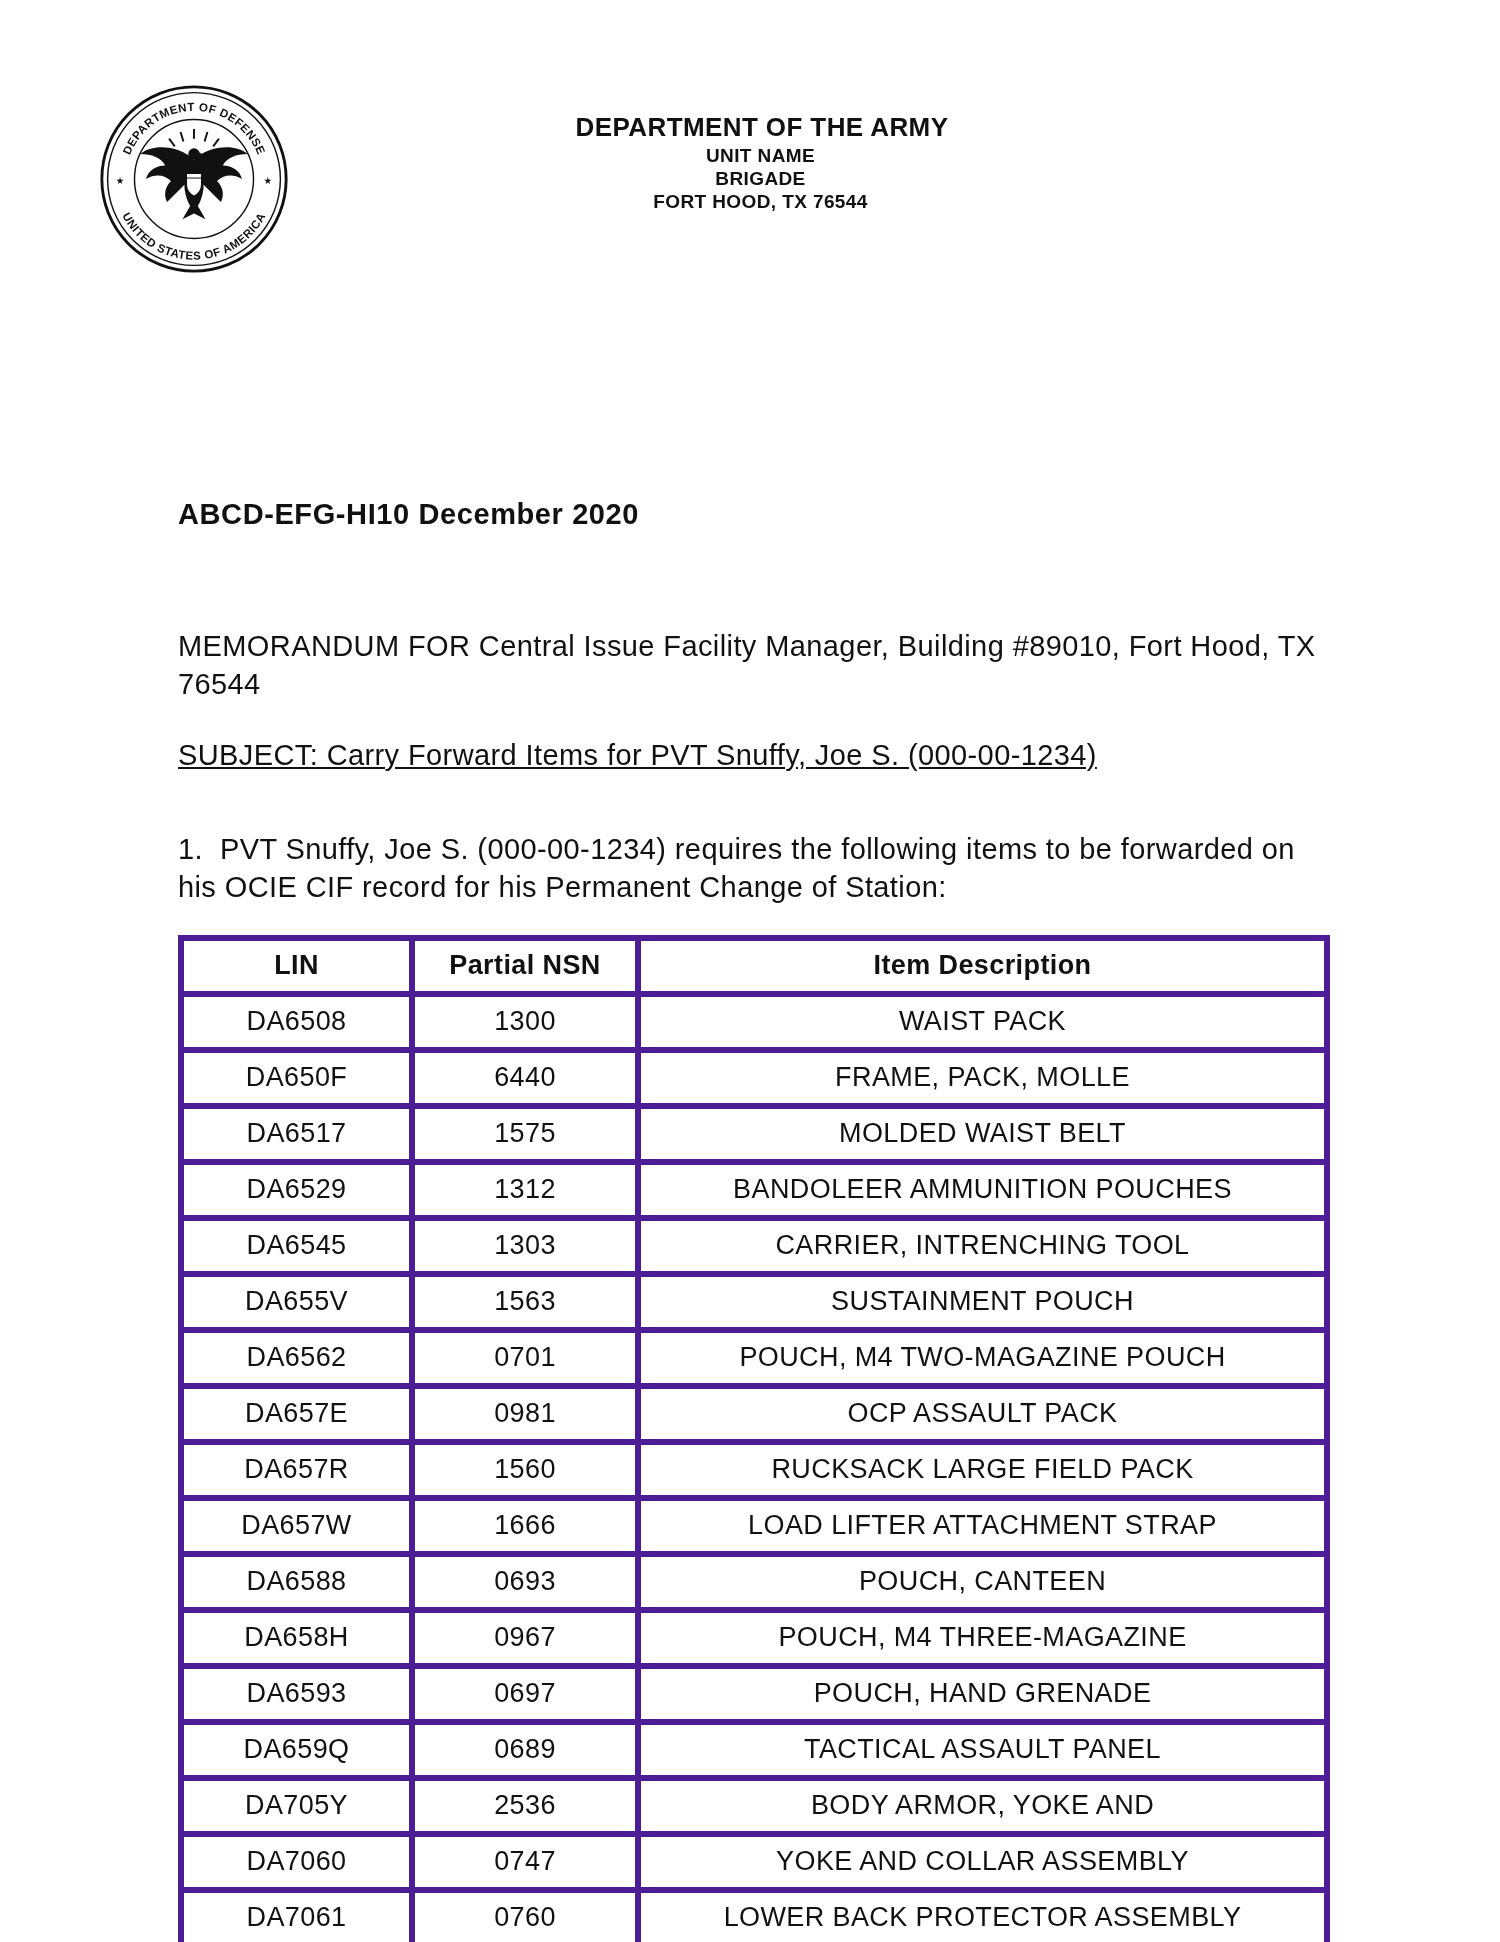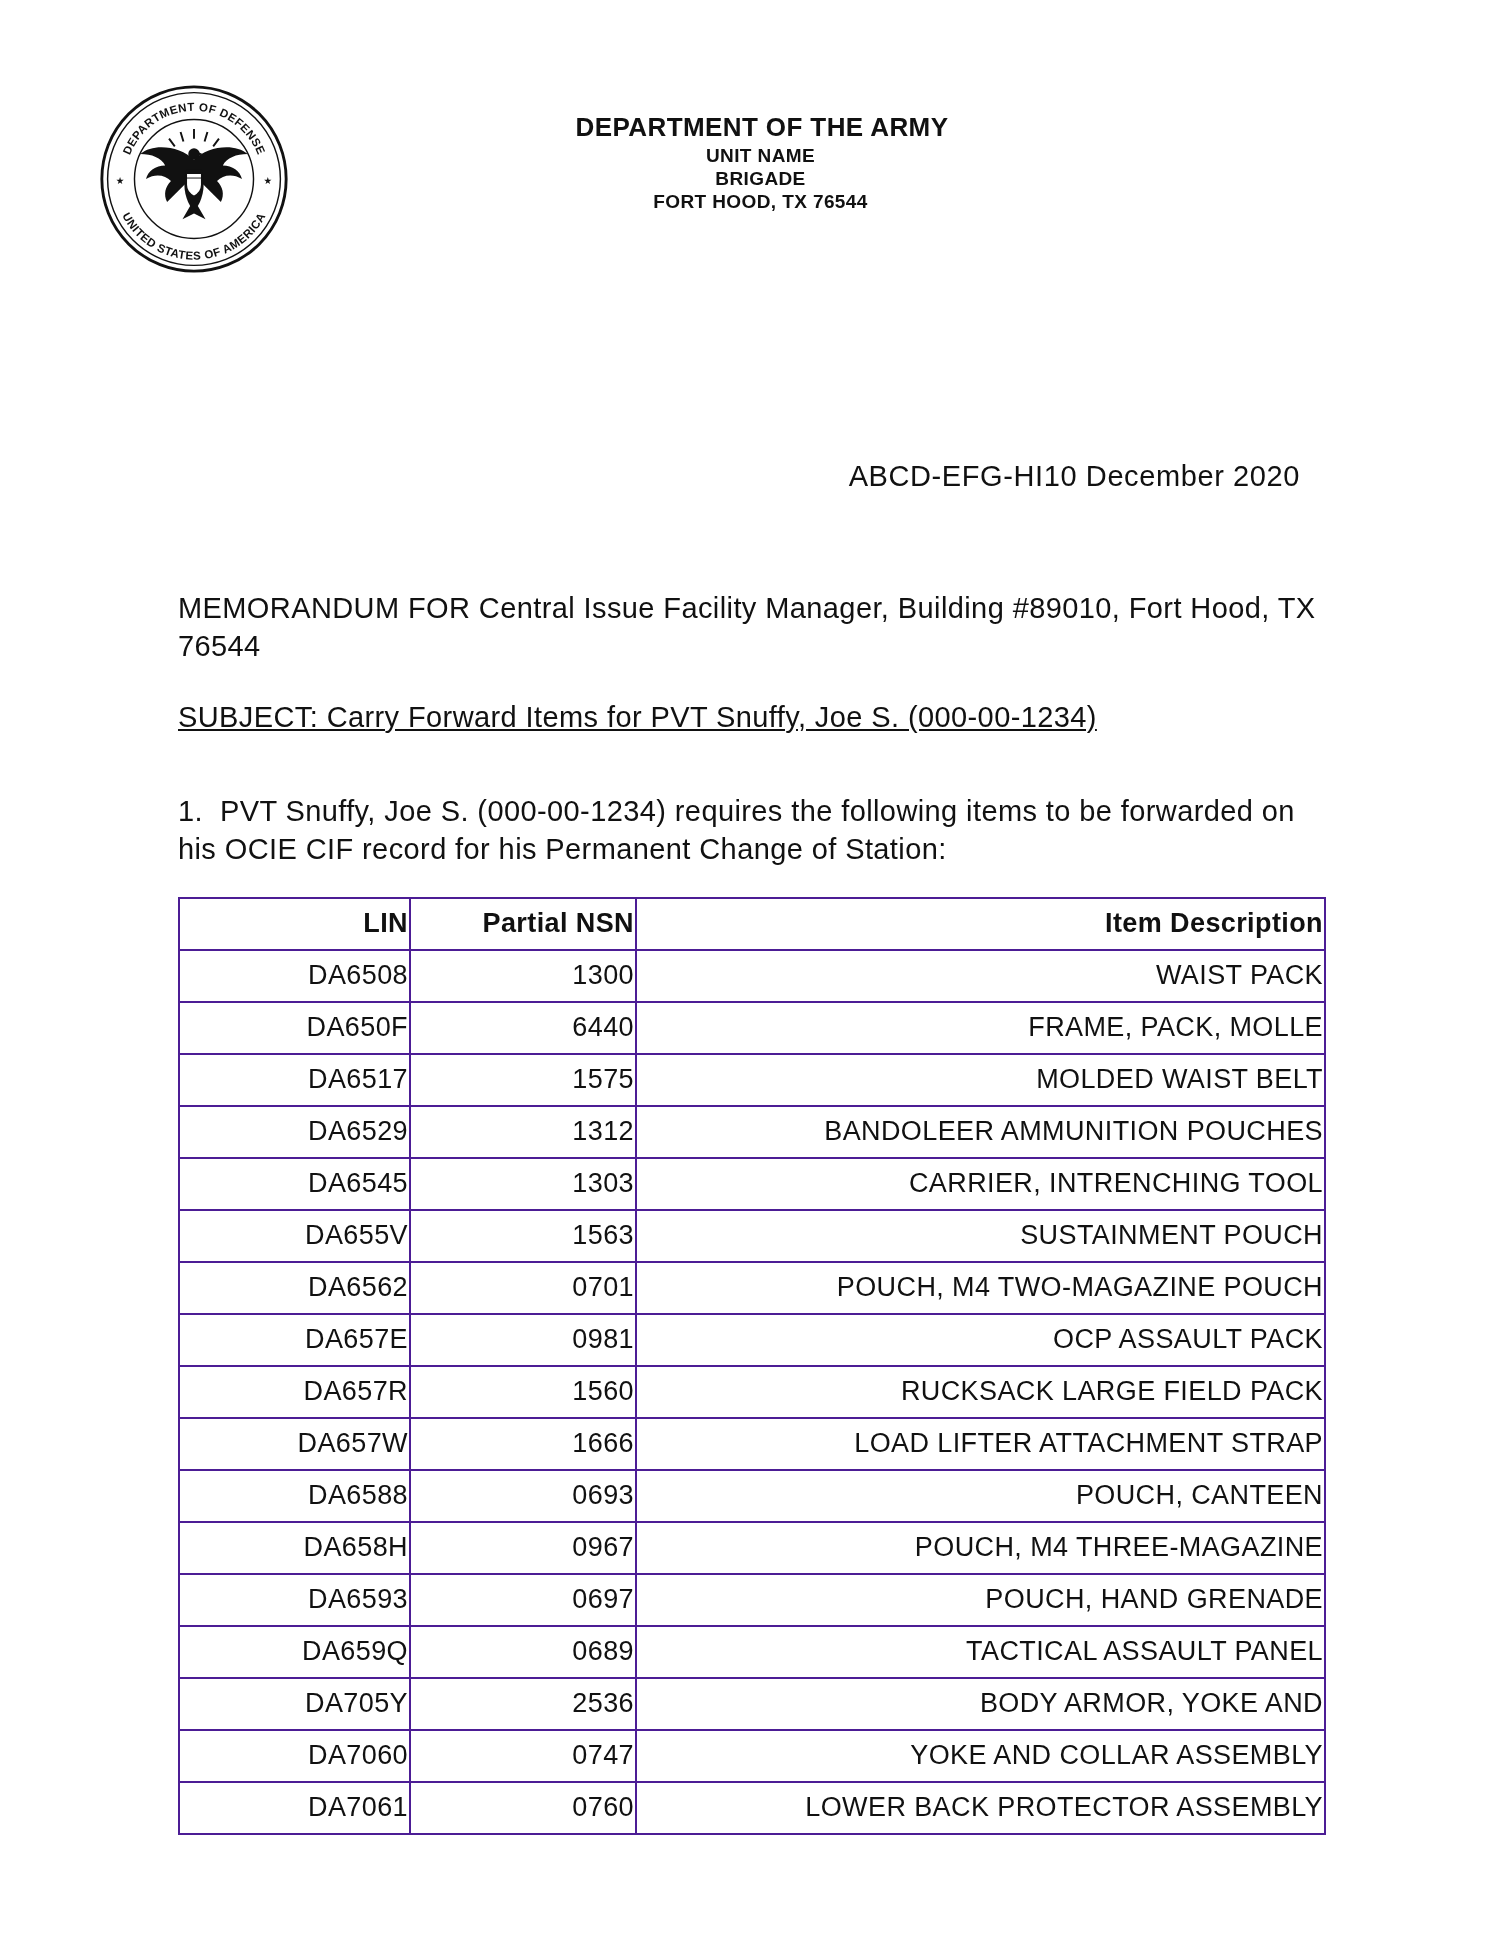--- a/index.html
+++ b/index.html
@@ -12,46 +12,46 @@
 
   
   .letterhead { position:relative; padding-top:112px; height:320px; }
   .seal { position:absolute; left:98px; top:83px; width:192px; height:192px; }
   .letterhead-text { text-align:center; line-height:1.22; }
   .org { font-size:26px; font-weight:700; letter-spacing:0.4px;margin-left:24px; }
   .sub { font-size:19px; font-weight:700; letter-spacing:0.4px;padding-left:21px; }
 
   
   .office-row {
-    display:flex; justify-content:flex-end; align-items:baseline;
-    margin:28px 200px 0 178px;
-    font-size:29px; letter-spacing:0.6px;
+    display:flex; justify-content:flex-start; align-items:baseline;
+    margin:66px 200px 0 178px;
+    font-size:29px; letter-spacing:0.6px;font-weight:bold;
   }
 
   
   .para {
     margin-left:178px; width:1162px;
     font-size:29px; line-height:1.32; letter-spacing:0.4px;
     white-space:pre-wrap;
   }
   .memo-for { margin-top:96px; }
   .subject  { margin-top:32px;text-decoration:underline; }
   .p1       { margin-top:56px; }
 
   
   table.items {
     border-collapse:collapse; table-layout:fixed;
     margin:22px 0 40px 178px; width:1146px;
   }
   col.c1 { width:231px; } col.c2 { width:226px; } col.c3 { width:689px; }
   th, td {
-    border:2px solid #4c1d95;
+    border:6px solid #4c1d95;
     font-size:27px; letter-spacing:0.4px;
     padding:9px 1px 10px;
-    text-align:right; vertical-align:middle;
+    text-align:center; vertical-align:middle;
     overflow:hidden; white-space:nowrap;
   }
   th { font-weight:700; }
 </style>
 </head>
 <body>
 
 <div class="page">
 
   <header class="letterhead">

